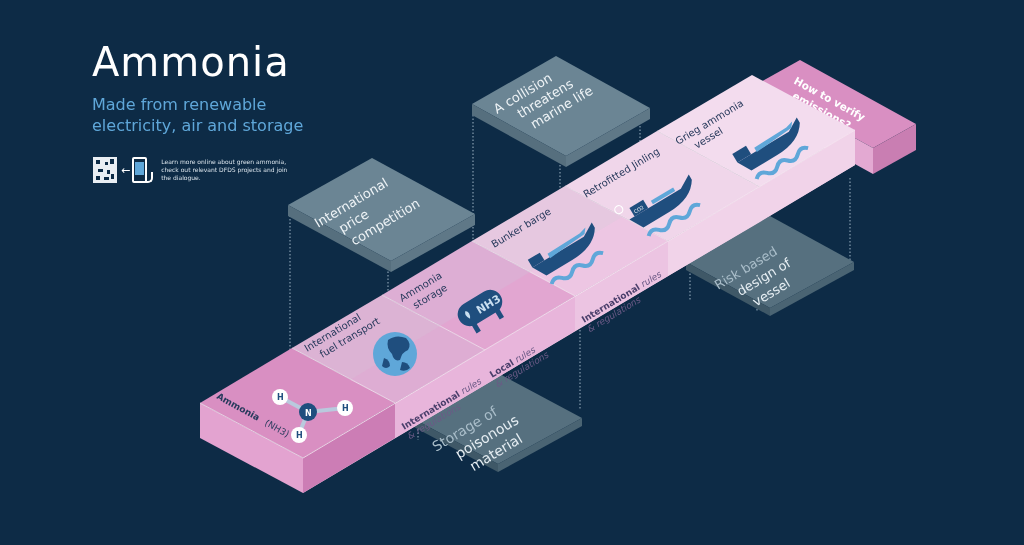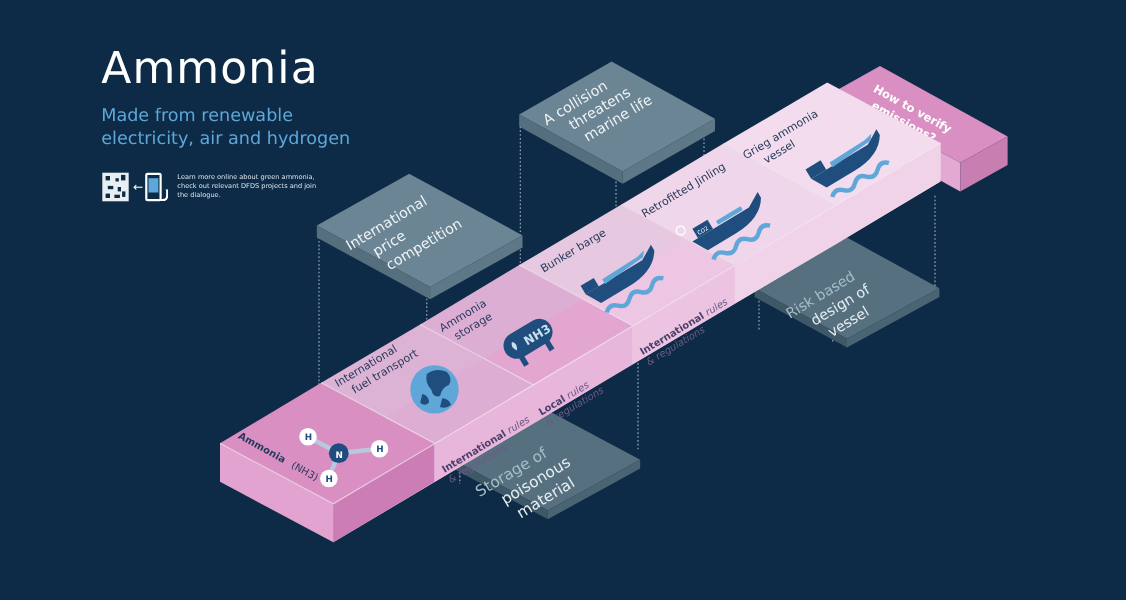--- a/index.html
+++ b/index.html
@@ -15,21 +15,21 @@
   .phone .scr { position:absolute; left:1px; top:3px; width:9px; height:13px; background:#5fa7d9; }
   .hand { width:8px; height:9px; border:2px solid #fff; border-top:none; border-radius:0 0 5px 5px; margin-left:-6px; margin-top:14px; }
   .qr-text { color:#d8e2ea; font-size:6px; line-height:8px; margin-left:8px; width:135px; }
   svg { position:absolute; left:0; top:0; }
 </style>
 </head>
 <body>
 
 <div class="header">
   <div class="title">Ammonia</div>
-  <div class="subtitle">Made from renewable electricity, air and hydrogen</div>
+  <div class="subtitle">Made from renewable electricity, air and storage</div>
 </div>
 
 <div class="qr-row">
   <div class="qr">
     <i style="left:3px;top:3px;width:4px;height:4px"></i>
     <i style="left:12px;top:5px;width:3px;height:3px"></i>
     <i style="left:17px;top:2px;width:4px;height:5px"></i>
     <i style="left:5px;top:12px;width:5px;height:3px"></i>
     <i style="left:14px;top:13px;width:3px;height:4px"></i>
     <i style="left:3px;top:19px;width:4px;height:4px"></i>

